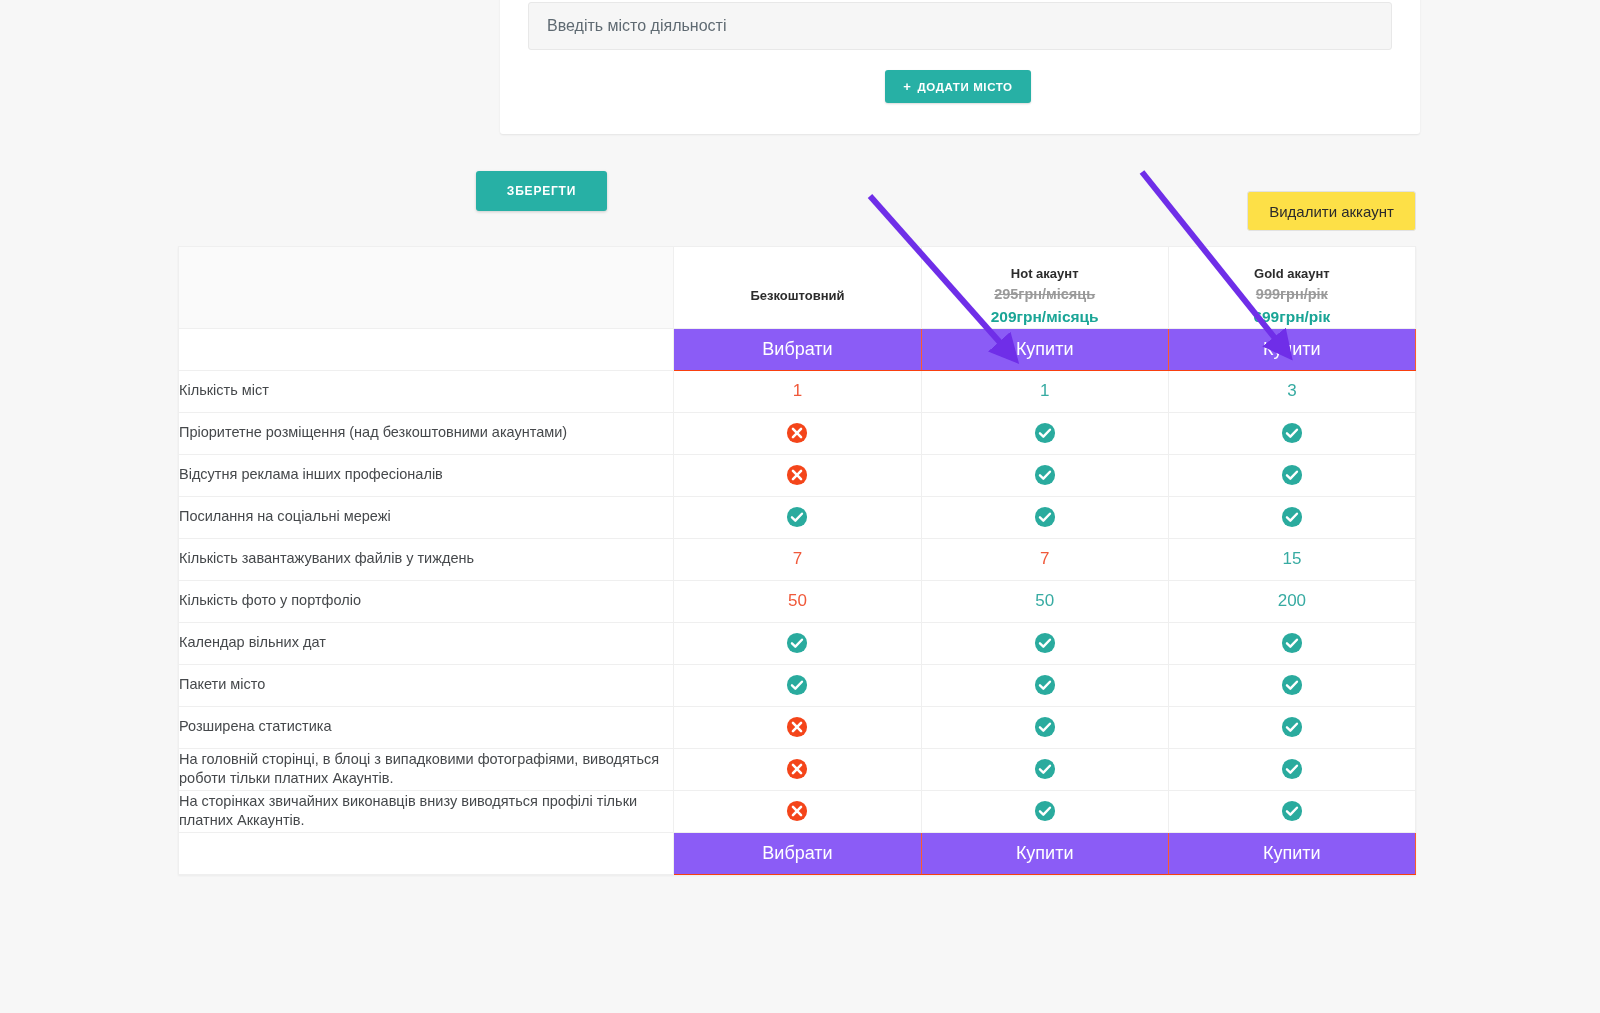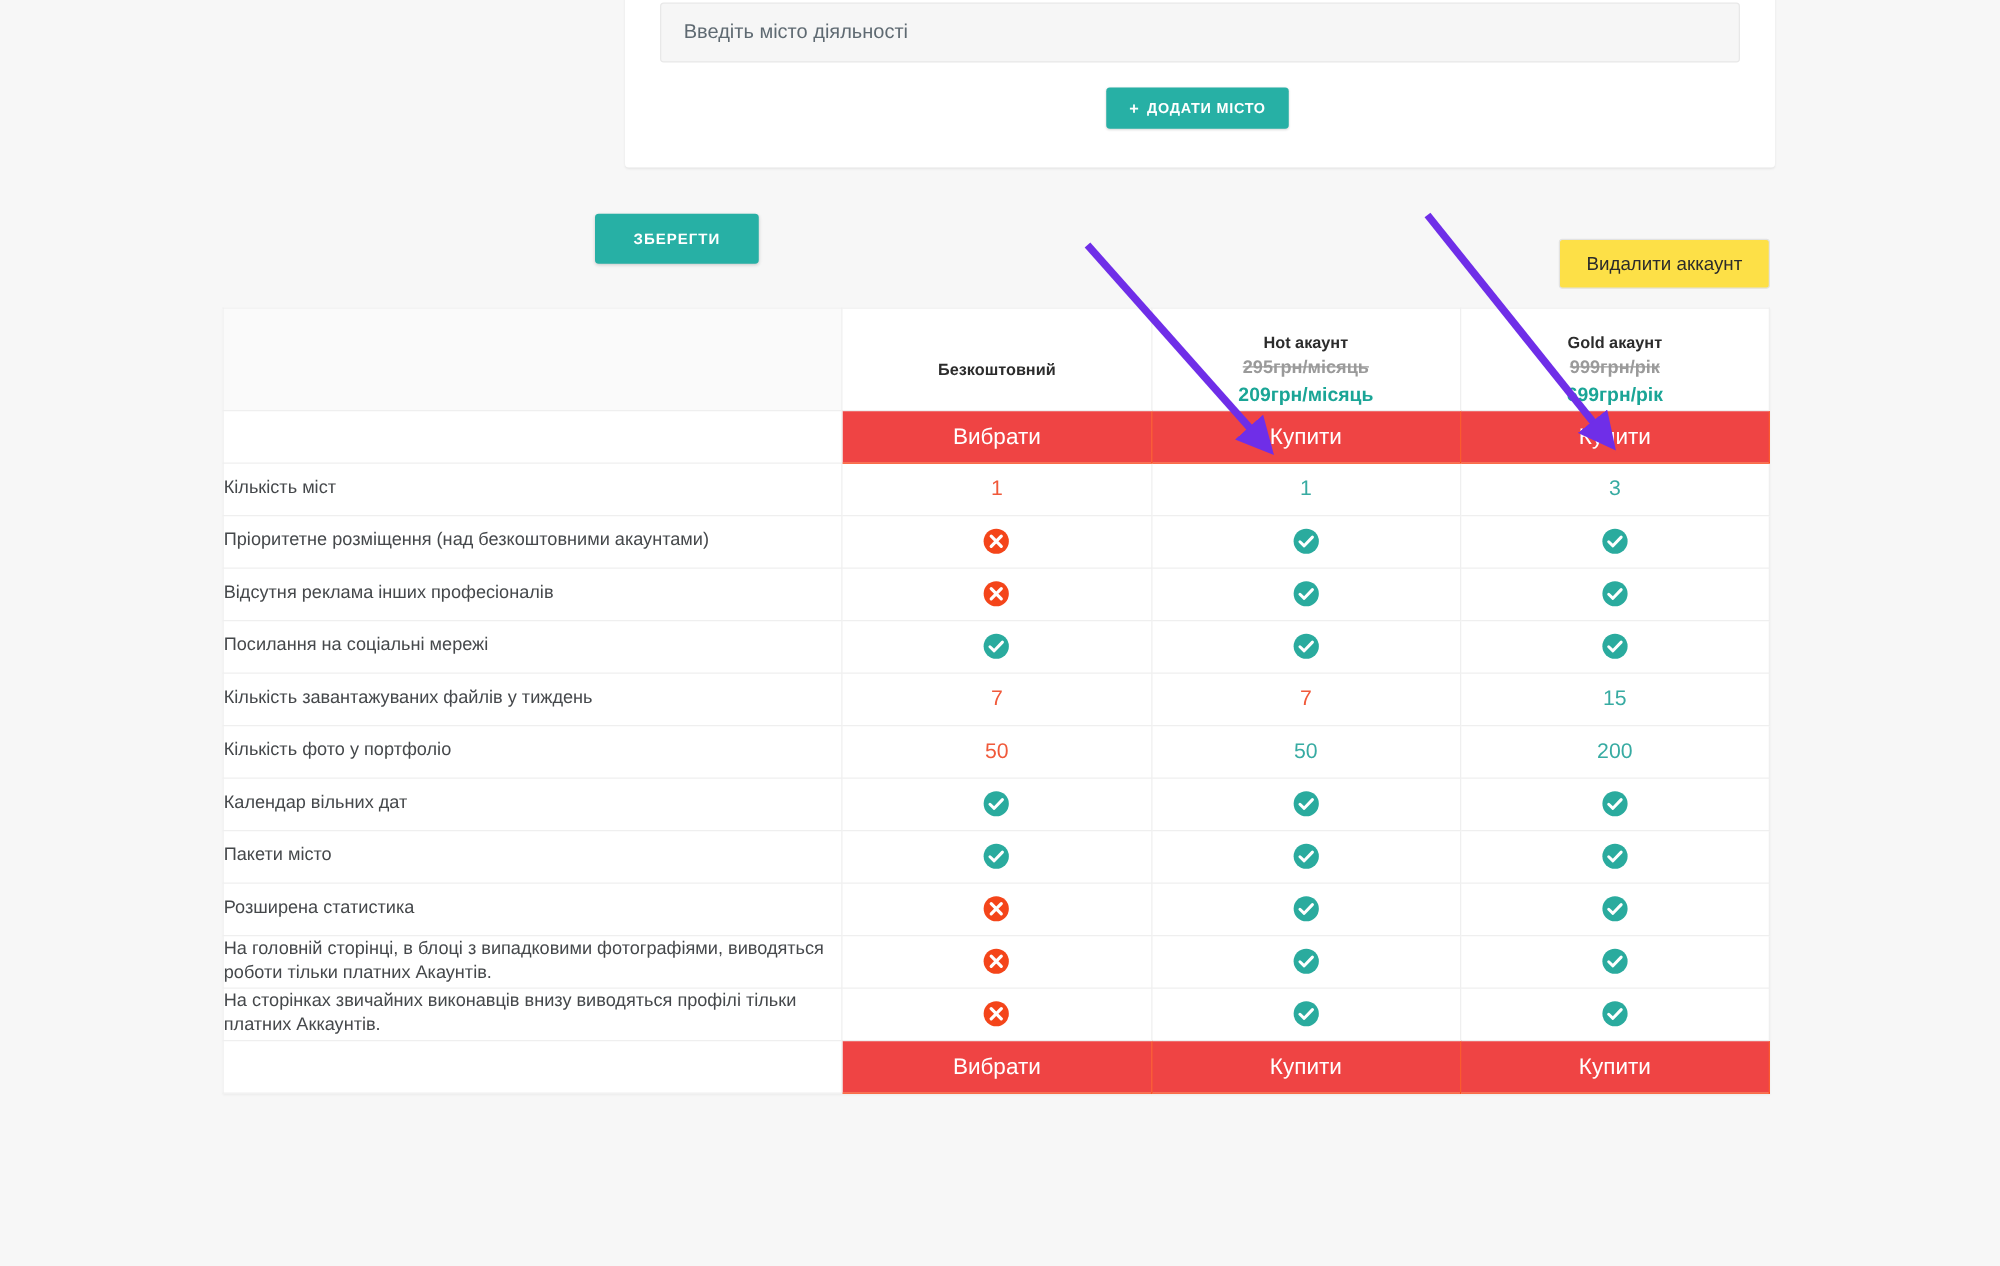--- a/index.html
+++ b/index.html
@@ -85,21 +85,21 @@
     vertical-align: middle;
     height: 80px;
     padding: 6px 4px;
   }
   .plan-name { font-size: 13px; font-weight: bold; color: #2c2c2c; line-height: 1.5; margin-top: 17px; }
   .plan-old { font-size: 14.5px; color: #9a9a9a; text-decoration: line-through; line-height: 1.45; }
   .plan-new { font-size: 15.5px; font-weight: bold; color: #1aa596; line-height: 1.5; }
 
   .buyrow td { height: 42px; }
   .buy-cell {
-    background: #ef4444;
+    background: #8b5cf6;
     color: #ffffff;
     text-align: center;
     vertical-align: middle;
     font-size: 18px;
     cursor: pointer;
     border-left: 1px solid #fb5a2e !important;
     border-right: 1px solid #fb5a2e !important;
     border-top: 1px solid #f9400f !important;
     border-bottom: 1px solid #f9400f !important;
   }

